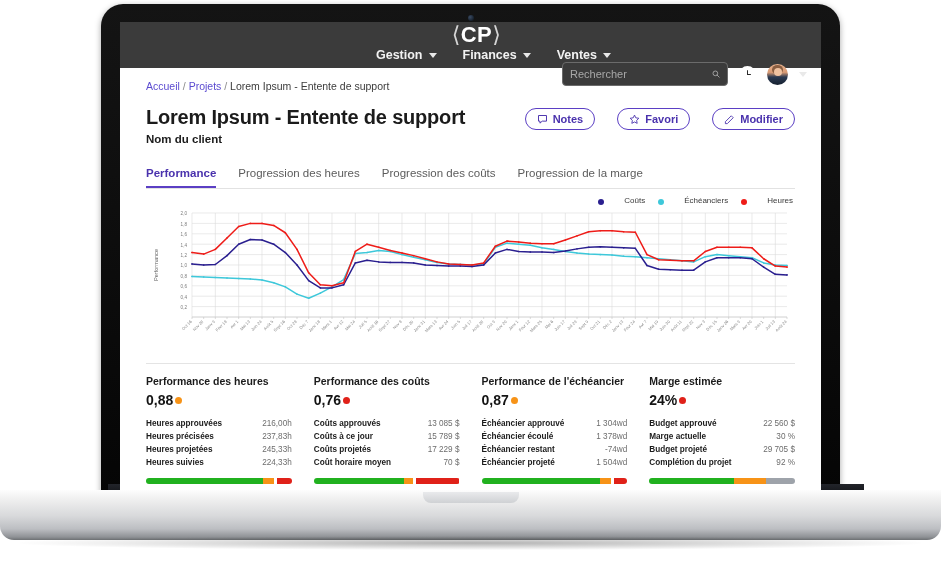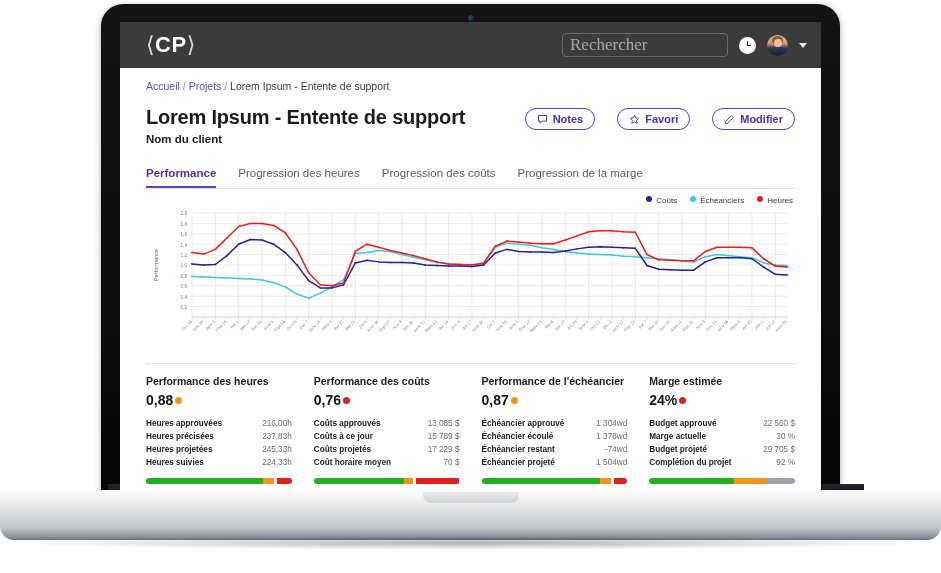--- a/index.html
+++ b/index.html
@@ -42,38 +42,38 @@
   .lid-foot {
     position: absolute; top: 484px; width: 138px; height: 12px;
     background: linear-gradient(180deg,#22242a,#111317);
   }
   .lid-foot.l { left: 108px; border-radius: 0 0 3px 3px; }
   .lid-foot.r { left: 726px; border-radius: 0 0 3px 3px; }
 
   
   .topnav {
     height: 46px; background: #3b3b3b; display: flex; align-items: center;
-    padding: 0 14px 0 26px; color: #fff;
+    padding: 0 14px 0 26px; color: #fff; flex-direction: column;
   }
   .brand { font-size: 22px; font-weight: 700; letter-spacing: .5px; color: #fff;
            font-family: "Liberation Sans", sans-serif; }
   .brand .chev { color: #d6d6d6; font-weight: 400; }
   .navmenu { display: flex; align-items: center; gap: 26px; margin-left: 34px; }
   .navitem { font-size: 12.5px; font-weight: 700; color: #f2f2f2; display: flex;
              align-items: center; gap: 6px; cursor: pointer; white-space: nowrap; }
   .caret { width: 0; height: 0; border-left: 4px solid transparent;
            border-right: 4px solid transparent; border-top: 5px solid #e9e9e9; }
   .nav-right { margin-left: auto; display: flex; align-items: center; gap: 11px; }
   .searchbox {
     width: 166px; height: 24px; border: 1px solid #6b6b6b; border-radius: 4px;
     background: #3b3b3b; display: flex; align-items: center; padding: 0 7px;
   }
   .searchbox input {
     flex: 1; background: transparent; border: 0; outline: 0; color: #cfcfcf;
-    font-size: 17px; font-family: Liberation Serif, serif;
+    font-size: 11px; font-family: Liberation Sans, sans-serif;
   }
   .searchbox input::placeholder { color: #a8a8a8; }
   .clock-ic { width: 17px; height: 17px; border-radius: 50%; background: #fff; position: relative; }
   .clock-ic::before, .clock-ic::after {
     content: ""; position: absolute; background: #2b2b2b; border-radius: 1px;
   }
   .clock-ic::before { width: 1.5px; height: 5px; left: 7.6px; top: 4px; }
   .clock-ic::after { width: 4px; height: 1.5px; left: 7.6px; top: 8px; }
   .avatar {
     width: 21px; height: 21px; border-radius: 50%; overflow: hidden;
@@ -106,21 +106,21 @@
     font-family: "Liberation Sans", sans-serif; white-space: nowrap;
   }
   .btn svg { display: block; }
 
   .tabs { display: flex; gap: 22px; margin-top: 22px; border-bottom: 1px solid #e2e2e2; }
   .tab { font-size: 11.5px; color: #5c5c5c; padding-bottom: 7px; cursor: pointer; white-space: nowrap; }
   .tab.active { color: #4a32ad; font-weight: 700; border-bottom: 2.5px solid #5b3fc4; }
 
   
   .legend { display: flex; justify-content: flex-end; gap: 13px; margin-top: 7px; padding-right: 2px; }
-  .lg { display: flex; align-items: flex-start; gap: 4px; font-size: 8px; color: #3a3a3a; }
+  .lg { display: flex; align-items: flex-end; gap: 20px; font-size: 8px; color: #3a3a3a; }
   .lg .dot { width: 6px; height: 6px; border-radius: 50%; }
 
   
   .chart-wrap { margin-top: 2px; }
   .chart-svg { display: block; }
 
   
   .metrics {
     display: grid; grid-template-columns: repeat(4, 1fr); gap: 0 22px;
     border-top: 1px solid #e4e4e4; margin-top: 6px; padding-top: 11px;
@@ -147,20 +147,34 @@
   <div class="lid-foot l"></div>
   <div class="lid-foot r"></div>
 
   <div class="screen">
 
     <div class="topnav">
       <div class="brand">
         <span class="chev">⟨</span><span>CP</span><span class="chev">⟩</span>
       </div>
 
+      <div class="navmenu">
+        <div class="navitem">
+          <span>Gestion</span>
+          <span class="caret"></span>
+        </div>
+        <div class="navitem">
+          <span>Finances</span>
+          <span class="caret"></span>
+        </div>
+        <div class="navitem">
+          <span>Ventes</span>
+          <span class="caret"></span>
+        </div>
+      </div>
 
       <div class="nav-right">
         <div class="searchbox">
           <input type="text" placeholder="Rechercher" style="">
           <svg width="12" height="12" viewBox="0 0 16 16">
             <circle cx="6.7" cy="6.7" r="4.7" fill="none" stroke="#c6c6c6" stroke-width="1.4"></circle>
             <line x1="10.3" y1="10.3" x2="14.4" y2="14.4" stroke="#c6c6c6" stroke-width="1.4" stroke-linecap="round"></line>
           </svg>
         </div>
         <div class="clock-ic"></div>

